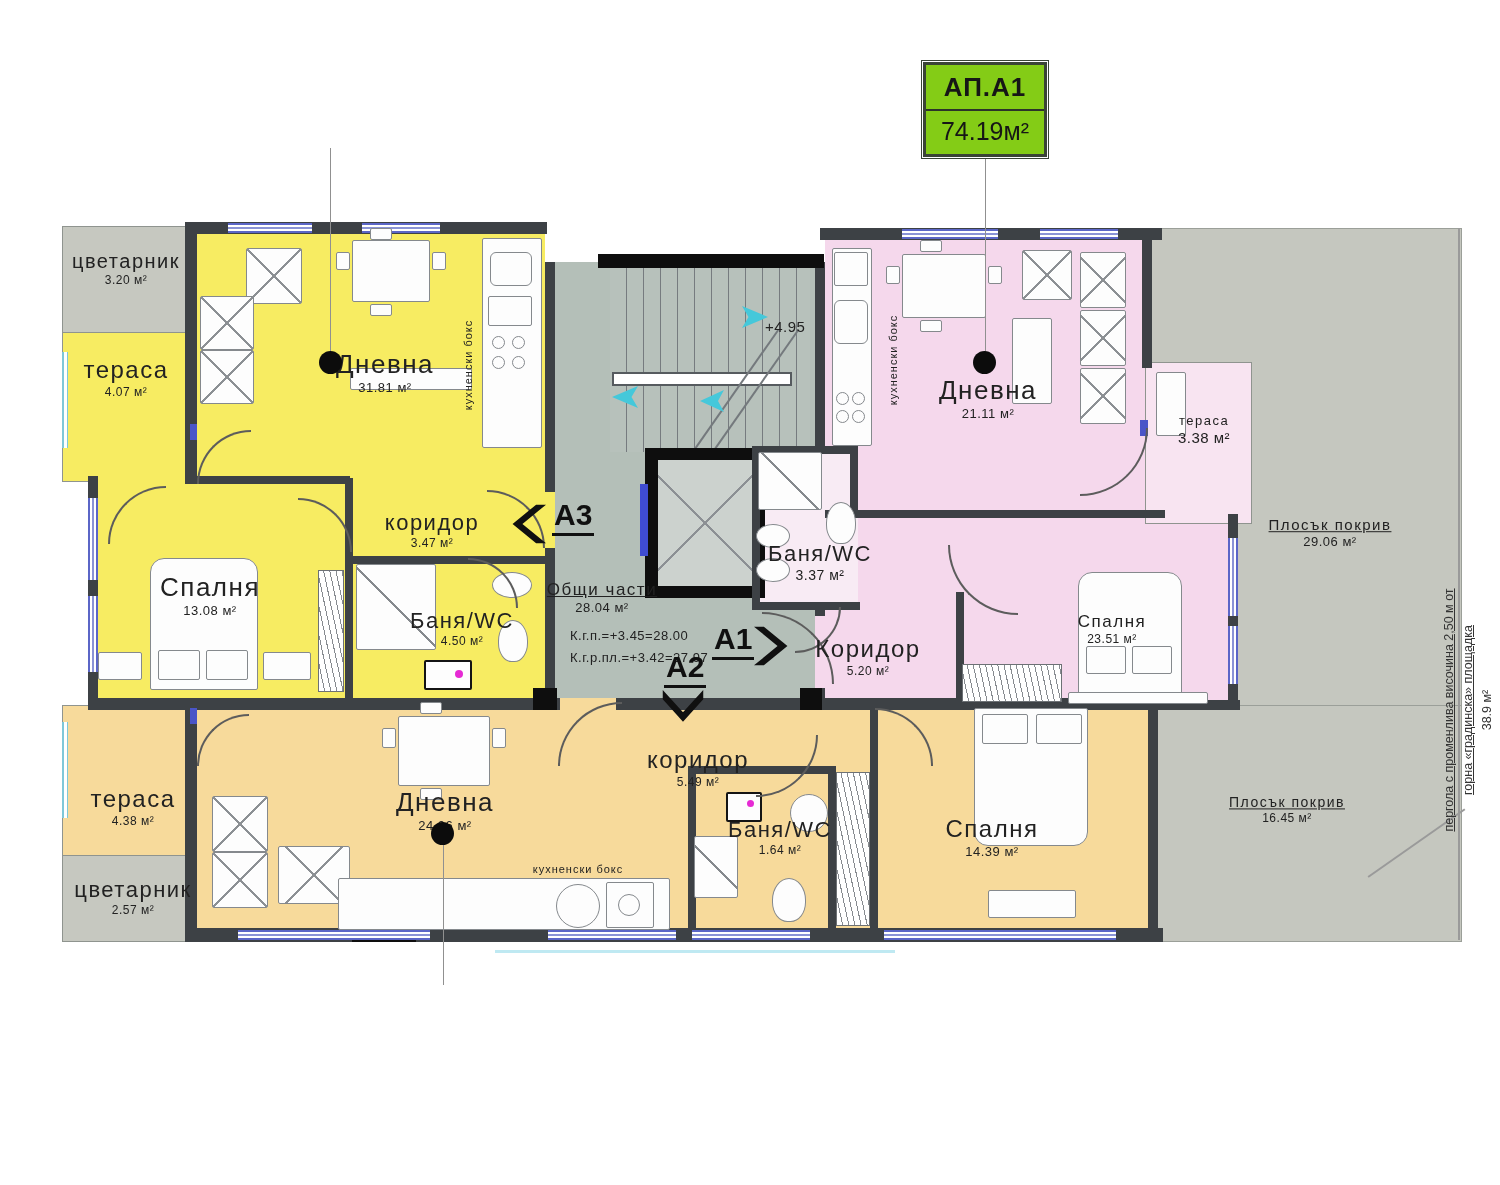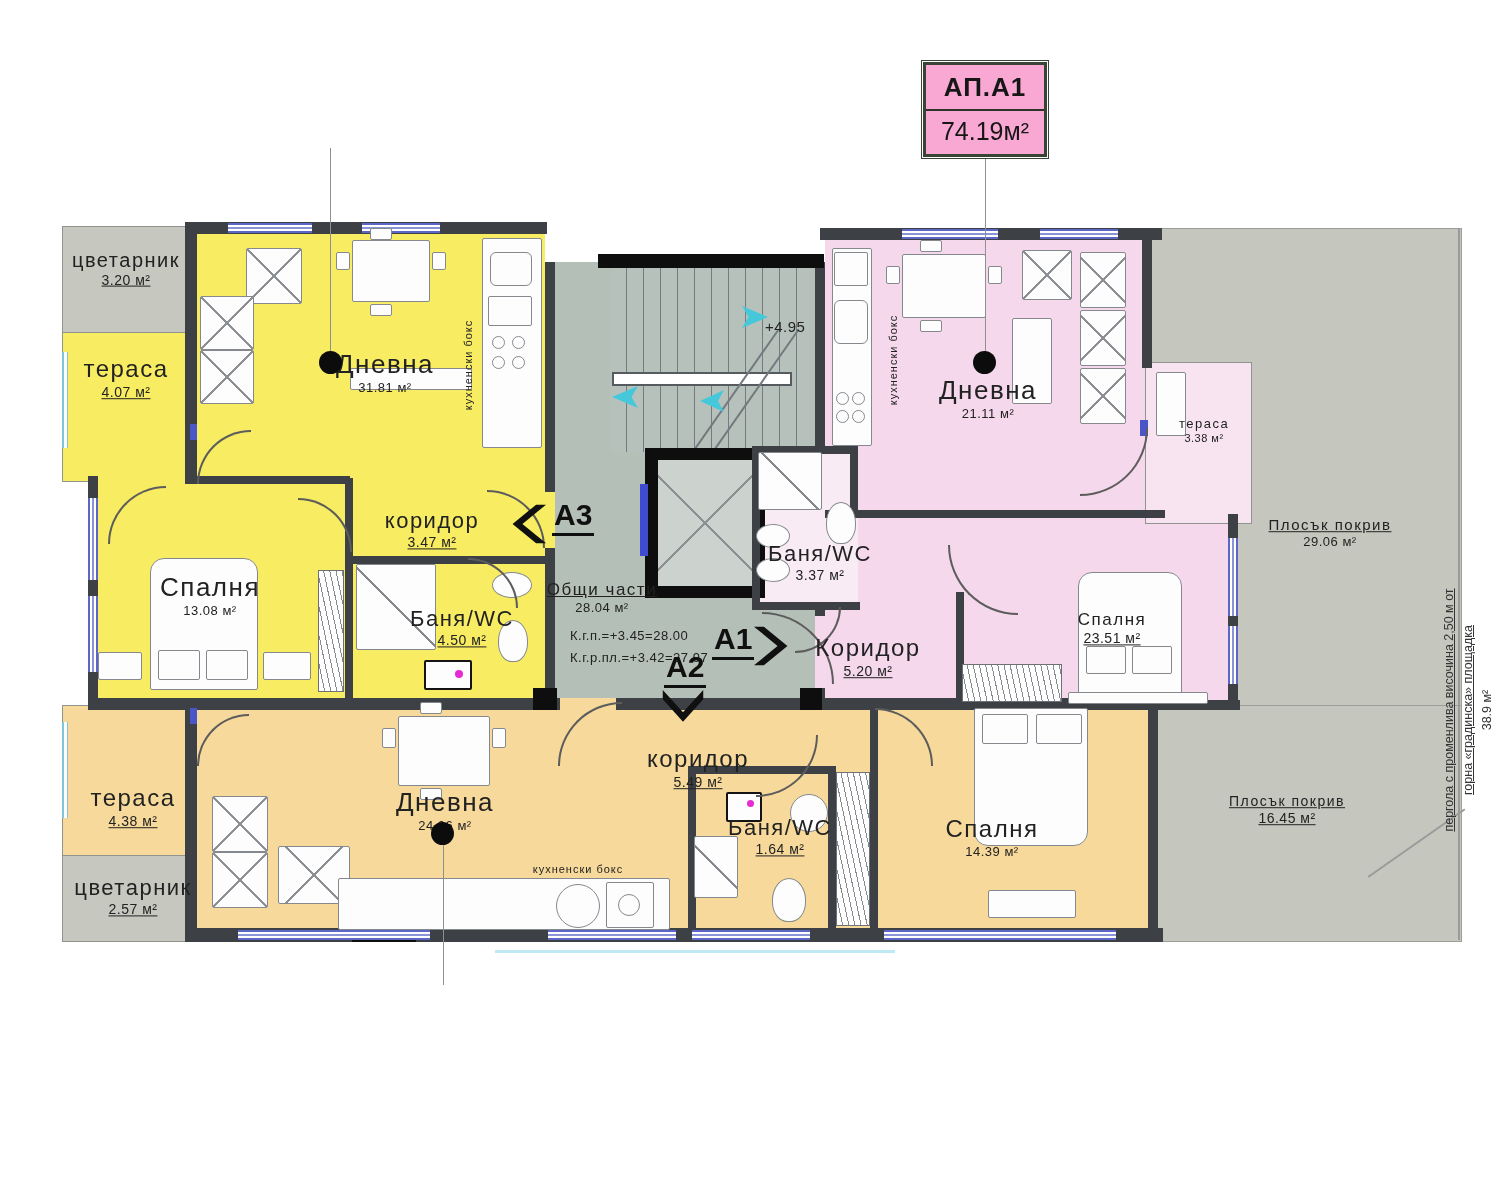--- a/index.html
+++ b/index.html
@@ -20,21 +20,21 @@
   .arc.tl{border-top-width:2px;border-left-width:2px;border-top-left-radius:100%;}
   .arc.tr{border-top-width:2px;border-right-width:2px;border-top-right-radius:100%;}
   .arc.bl{border-bottom-width:2px;border-left-width:2px;border-bottom-left-radius:100%;}
   .arc.br{border-bottom-width:2px;border-right-width:2px;border-bottom-right-radius:100%;}
   .lbl{position:absolute;transform:translate(-50%,-50%);text-align:center;color:#222;white-space:nowrap;line-height:1.2;}
   .vert{transform:translate(-50%,-50%) rotate(-90deg);}
   .nm{letter-spacing:1.5px;}
   .ar{font-size:13px;letter-spacing:.5px;}
   .u{text-decoration:underline;}
   .s26{font-size:26px;}.s24{font-size:24px;}.s22{font-size:22px;}.s20{font-size:20px;}
-  .s17{font-size:17px;}.s15{font-size:15px;}.s14{font-size:14px;}.s12{font-size:14px;text-decoration:underline;}
+  .s17{font-size:17px;}.s15{font-size:15px;}.s14{font-size:14px;}.s12{font-size:12px;}
   .s11{font-size:11px;letter-spacing:1px;}
   .lvl{position:absolute;font-size:13px;color:#222;white-space:nowrap;letter-spacing:.5px;}
   .stairs{position:absolute;background:#b7c1bb;background-image:repeating-linear-gradient(90deg,transparent 0 16px,#767b7f 16px 17px);}
   .rail{position:absolute;background:#fff;border:2px solid #565b5f;box-sizing:border-box;}
   .thin{position:absolute;height:1.5px;background:#74797d;transform-origin:0 50%;}
   .tag{position:absolute;width:118px;border:3px solid #3a4436;box-shadow:0 0 0 1px #fff,0 0 0 2px #3a4436;text-align:center;color:#161616;}
   .tag-name{border-bottom:2px solid #2c342a;font-weight:bold;font-size:26px;padding:7px 4px 6px;letter-spacing:1px;}
   .tag-area{font-size:25px;padding:6px 2px 8px;font-weight:400;}
   .mk{position:absolute;font-weight:bold;font-size:30px;color:#101010;border-bottom:3px solid #101010;padding:0 2px 1px;}
   .chev{position:absolute;background:#101010;}
@@ -278,21 +278,21 @@
   <div class="lbl" style="left:868px;top:657px;">
     <div class="nm s24">Коридор</div>
     <div class="ar s12">5.20 м²</div>
   </div>
   <div class="lbl" style="left:1112px;top:629px;">
     <div class="nm s17">Спалня</div>
     <div class="ar s12">23.51 м²</div>
   </div>
   <div class="lbl" style="left:1204px;top:430px;">
     <div class="nm" style="font-size:13px;">тераса</div>
-    <div class="ar" style="font-size:11px;">3.38 м²</div>
+    <div class="ar" style="font-size:15px;">3.38 м²</div>
   </div>
   <div class="lbl" style="left:1330px;top:533px;">
     <div class="nm s15 u">Плосък покрив</div>
     <div class="ar">29.06 м²</div>
   </div>
   <div class="lbl" style="left:1287px;top:810px;">
     <div class="nm s14 u">Плосък покрив</div>
     <div class="ar s12">16.45 м²</div>
   </div>
   <div class="lbl" style="left:133px;top:807px;">
@@ -327,21 +327,21 @@
   <div class="chev left" style="left:508px;top:502px;width:38px;height:44px;"></div>
   <div class="mk" style="left:712px;top:622px;">A1</div>
   <div class="chev right" style="left:754px;top:624px;width:38px;height:44px;"></div>
   <div class="mk" style="left:664px;top:650px;">A2</div>
   <div class="chev down" style="left:660px;top:690px;width:46px;height:36px;"></div>
 
   <div class="ld" style="left:330px;top:148px;height:204px;"></div>
   <div class="dot" style="left:319px;top:351px;"></div>
   <div class="ld" style="left:985px;top:148px;height:204px;"></div>
   <div class="dot" style="left:973px;top:351px;"></div>
-  <div class="tag" style="left:923px;top:62px;background:#f9a8d4;">
+  <div class="tag" style="left:923px;top:62px;background:#84cc16;">
     <div class="tag-name">АП.А1</div>
     <div class="tag-area">74.19м²</div>
   </div>
   <div class="ld" style="left:443px;top:845px;height:140px;"></div>
   <div class="dot" style="left:431px;top:822px;"></div>
 
   <div class="pline" style="left:1458px;top:228px;width:2px;height:712px;"></div>
   <div class="thin" style="left:1368px;top:876px;width:118px;transform:rotate(-35deg);background:#9a9a9a;"></div>
   <div class="perg" style="left:1318px;top:682px;width:300px;height:56px;transform:rotate(-90deg);">
     <div class="u">пергола с променлива височина 2,50 м от</div>

